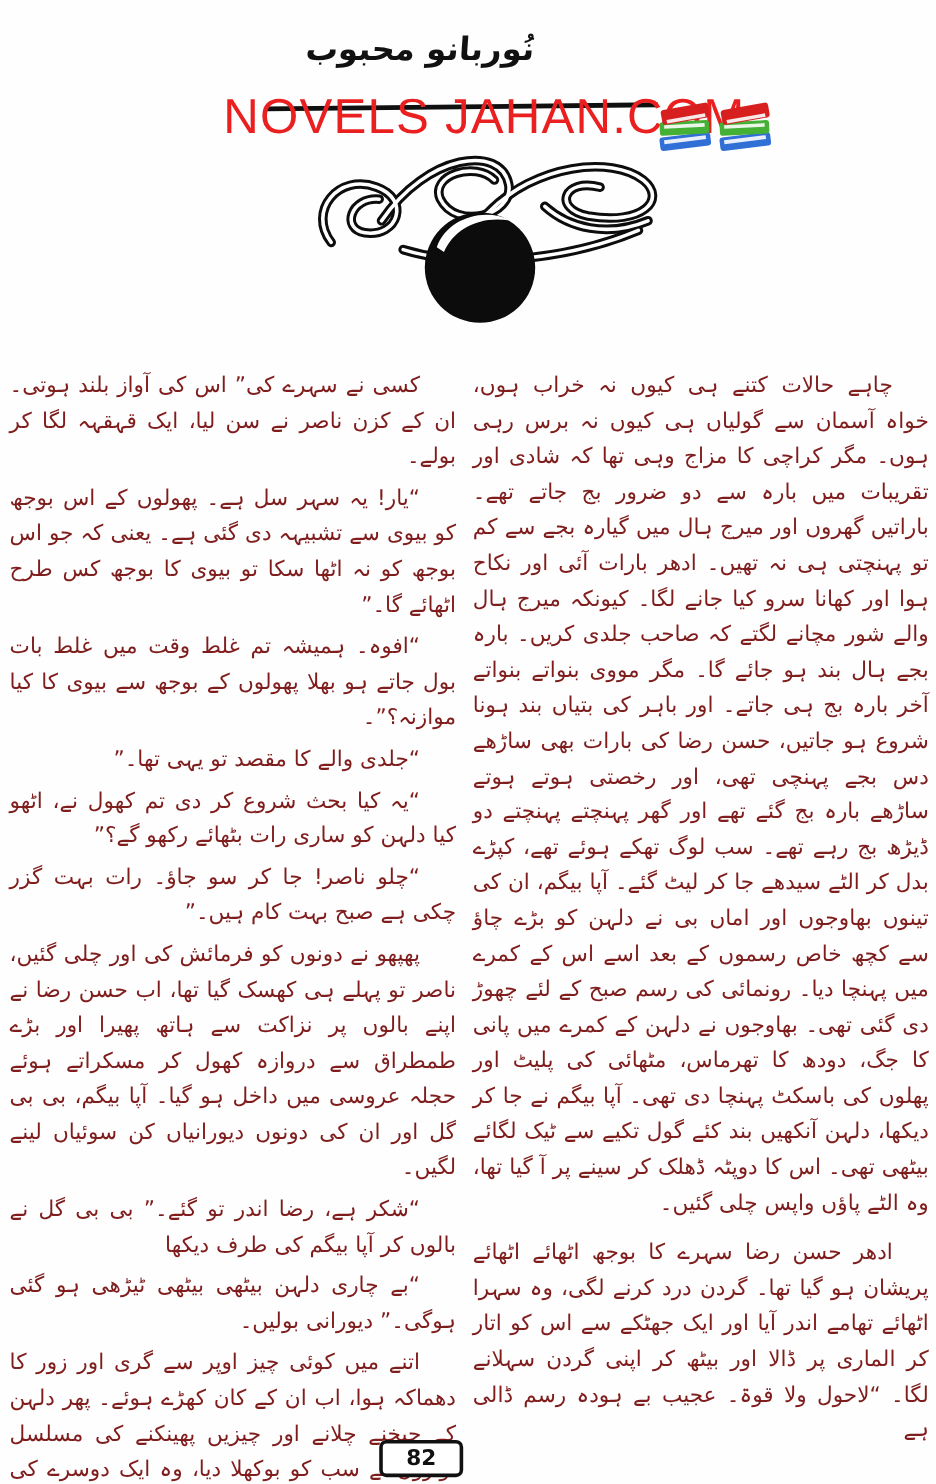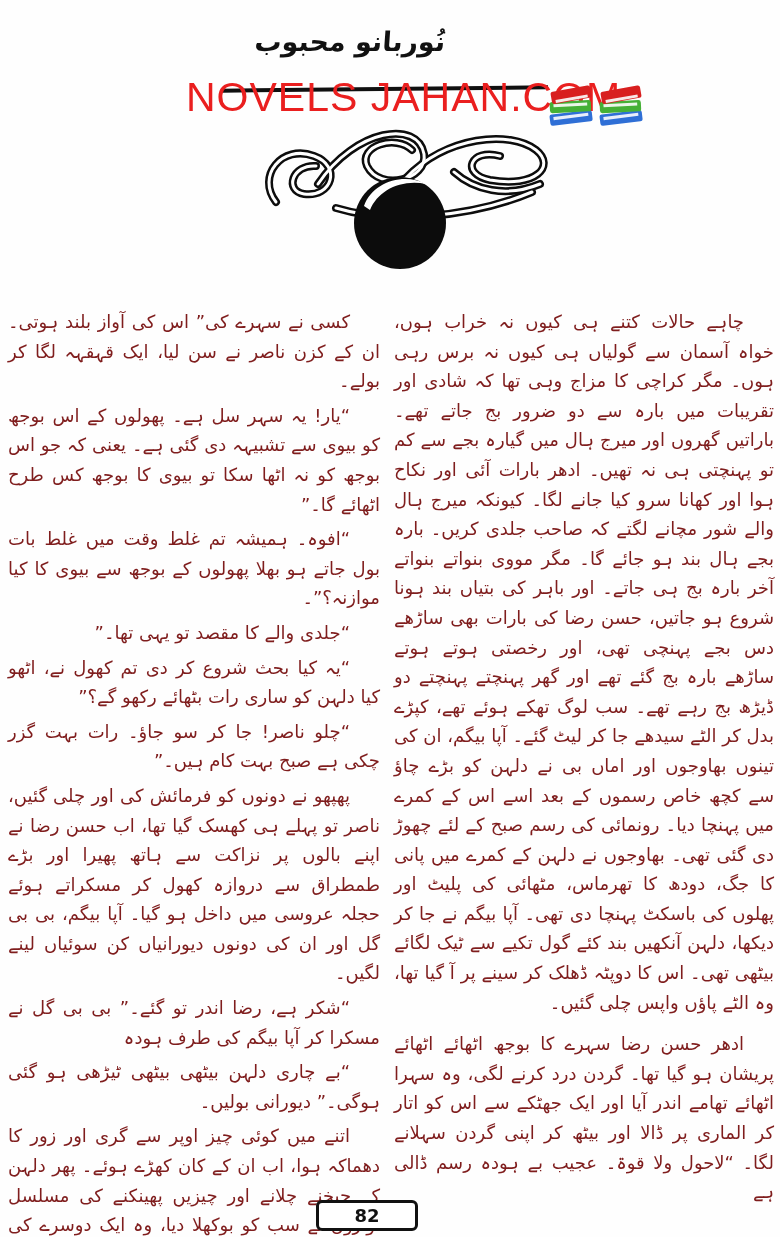--- a/index.html
+++ b/index.html
@@ -24,21 +24,21 @@
 
   
   .col{position:absolute;top:282px;font-size:18px;line-height:29.6px;
        text-align:justify;color:#7f1d1d;margin-top:25px;}
   .col p{margin:0 0 5px 0;text-indent:30px;}
   .col-right{left:394px;width:380px;height:905px;}
   .col-left{left:8px;width:372px;height:885px;}
   .col-right p.second{margin-top:12px;}
 
   
-  .pageno{position:absolute;left:316px;top:1200px;min-width:40px;padding:2px 28px;
+  .pageno{position:absolute;left:316px;top:1200px;min-width:40px;padding:2px 12px;
        border:3px solid #111;border-radius:6px;font-weight:bold;font-size:18px;
        font-family:"DejaVu Sans",sans-serif;text-align:center;color:#111;background:#fff;}
 </style>
 </head>
 <body>
 
 <div class="page">
 
   <div class="author-callig" dir="rtl">نُوربانو محبوب</div>
 
@@ -94,20 +94,20 @@
   </div>
 
   <div class="col col-left" dir="rtl">
     <p>کسی نے سہرے کی” اس کی آواز بلند ہوتی۔ ان کے کزن ناصر نے سن لیا، ایک قہقہہ لگا کر بولے۔</p>
     <p>“یار! یہ سہر سل ہے۔ پھولوں کے اس بوجھ کو بیوی سے تشبیہہ دی گئی ہے۔ یعنی کہ جو اس بوجھ کو نہ اٹھا سکا تو بیوی کا بوجھ کس طرح اٹھائے گا۔”</p>
     <p>“افوہ۔ ہمیشہ تم غلط وقت میں غلط بات بول جاتے ہو بھلا پھولوں کے بوجھ سے بیوی کا کیا موازنہ؟”۔</p>
     <p>“جلدی والے کا مقصد تو یہی تھا۔”</p>
     <p>“یہ کیا بحث شروع کر دی تم کھول نے، اٹھو کیا دلہن کو ساری رات بٹھائے رکھو گے؟”</p>
     <p>“چلو ناصر! جا کر سو جاؤ۔ رات بہت گزر چکی ہے صبح بہت کام ہیں۔”</p>
     <p>پھپھو نے دونوں کو فرمائش کی اور چلی گئیں، ناصر تو پہلے ہی کھسک گیا تھا، اب حسن رضا نے اپنے بالوں پر نزاکت سے ہاتھ پھیرا اور بڑے طمطراق سے دروازہ کھول کر مسکراتے ہوئے حجلہ عروسی میں داخل ہو گیا۔ آپا بیگم، بی بی گل اور ان کی دونوں دیورانیاں کن سوئیاں لینے لگیں۔</p>
-    <p>“شکر ہے، رضا اندر تو گئے۔” بی بی گل نے مسکرا کر آپا بیگم کی طرف ہودہ</p>
+    <p>“شکر ہے، رضا اندر تو گئے۔” بی بی گل نے بالوں کر آپا بیگم کی طرف دیکھا</p>
     <p>“بے چاری دلہن بیٹھی بیٹھی ٹیڑھی ہو گئی ہوگی۔” دیورانی بولیں۔</p>
     <p>اتنے میں کوئی چیز اوپر سے گری اور زور کا دھماکہ ہوا، اب ان کے کان کھڑے ہوئے۔ پھر دلہن کے چیخنے چلانے اور چیزیں پھینکنے کی مسلسل آوازوں نے سب کو بوکھلا دیا، وہ ایک دوسرے کی طرف دیکھنے</p>
   </div>
 
   <div class="pageno">82</div>
 
 </div>
 
 </body></html>

